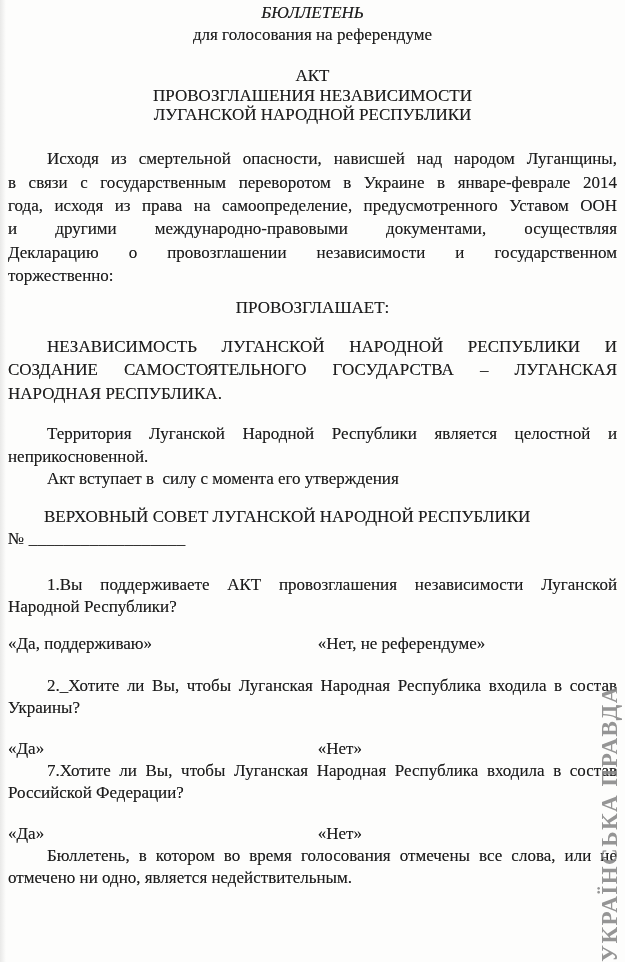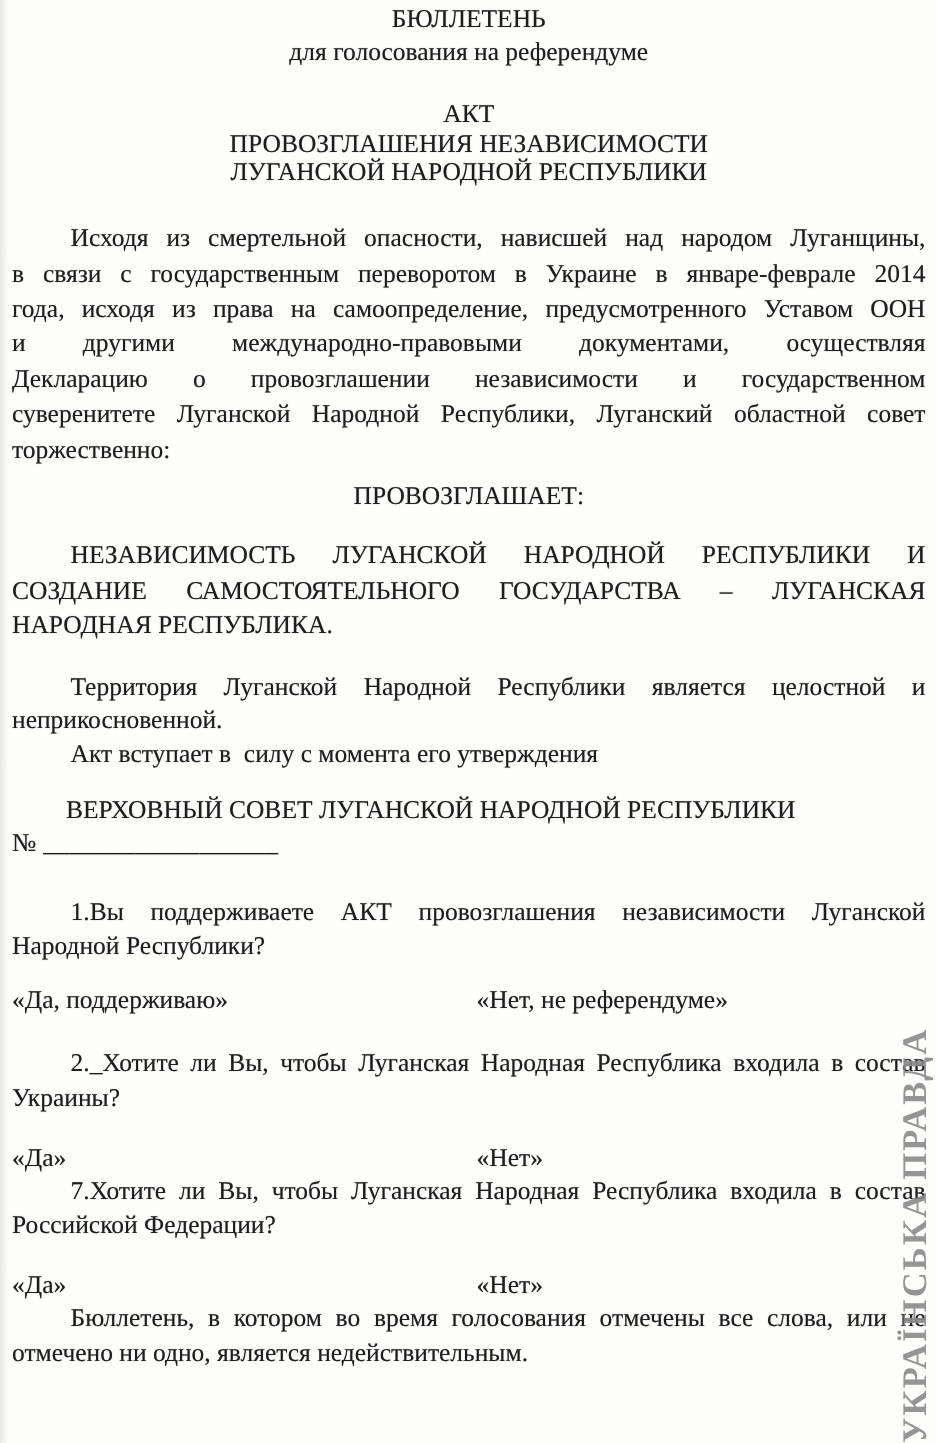--- a/index.html
+++ b/index.html
@@ -14,21 +14,21 @@
     text-shadow:0 0 .6px rgba(30,30,30,.5);
   }
   .page::before{
     content:"";
     position:absolute;left:0;top:0;bottom:0;width:6px;
     background:linear-gradient(to right, rgba(110,110,110,.14), rgba(255,255,255,0));
     pointer-events:none;
   }
   .content{position:relative;padding:0 8px;z-index:1;}
   .center{text-align:center;}
-  .title{margin-top:2px;line-height:22px;}
+  .title{margin-top:2px;line-height:22px;font-style:italic;}
   .subtitle{line-height:22px;}
   .act-heading{margin-top:20px;line-height:19.7px;}
   .act-heading .ln{text-align:center;}
   .para .ln{text-align:justify;text-align-last:justify;line-height:23.4px;}
   .para .ln.last{text-align-last:left;}
   .para .ln.first{text-indent:39px;}
   .preamble{margin-top:22px;}
   .proclaims{margin-top:8px;line-height:23.4px;}
   .proclamation{margin-top:16px;}
   .territory{margin-top:18px;}
@@ -81,21 +81,20 @@
         <div class="ln">ПРОВОЗГЛАШЕНИЯ НЕЗАВИСИМОСТИ</div>
         <div class="ln last">ЛУГАНСКОЙ НАРОДНОЙ РЕСПУБЛИКИ</div>
       </div>
 
     <div class="para preamble">
         <div class="ln first">Исходя из смертельной опасности, нависшей над народом Луганщины,</div>
         <div class="ln">в связи с государственным переворотом в Украине в январе-феврале 2014</div>
         <div class="ln">года, исходя из права на самоопределение, предусмотренного Уставом ООН</div>
         <div class="ln">и другими международно-правовыми документами, осуществляя</div>
         <div class="ln">Декларацию о провозглашении независимости и государственном</div>
-        <div class="ln">суверенитете Луганской Народной Республики, Луганский областной совет</div>
         <div class="ln last">торжественно:</div>
       </div>
 
     <div class="center proclaims">ПРОВОЗГЛАШАЕТ:</div>
 
     <div class="para proclamation">
         <div class="ln first">НЕЗАВИСИМОСТЬ ЛУГАНСКОЙ НАРОДНОЙ РЕСПУБЛИКИ И</div>
         <div class="ln">СОЗДАНИЕ САМОСТОЯТЕЛЬНОГО ГОСУДАРСТВА – ЛУГАНСКАЯ</div>
         <div class="ln last">НАРОДНАЯ РЕСПУБЛИКА.</div>
       </div>

